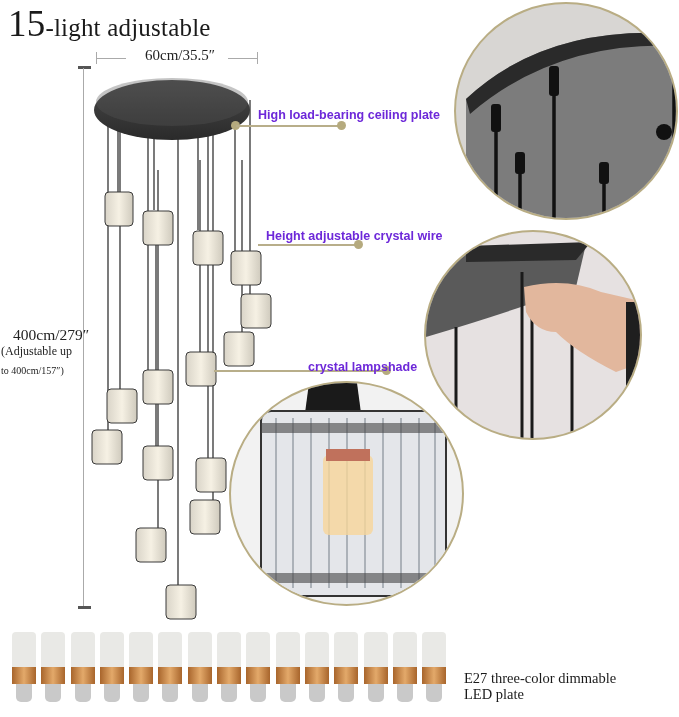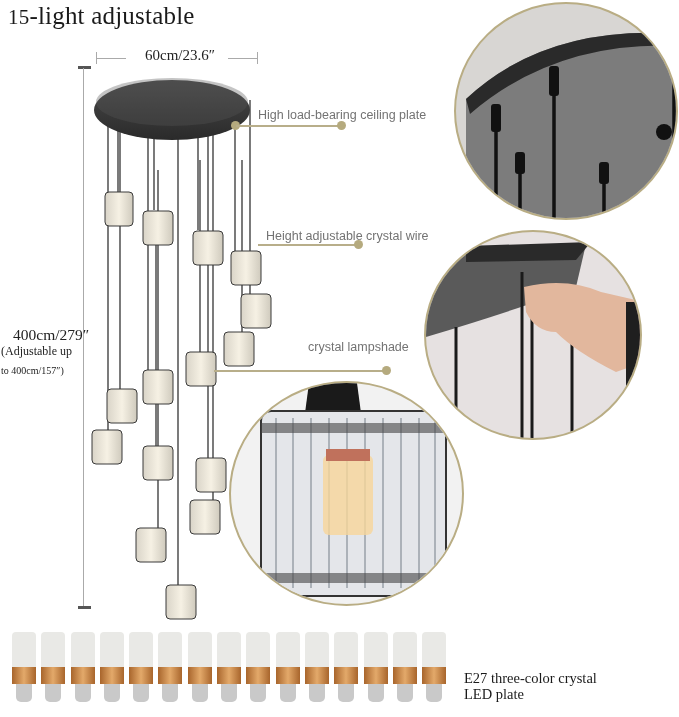--- a/index.html
+++ b/index.html
@@ -1,39 +1,39 @@
 <!DOCTYPE html>
 <html><head>
 <meta charset="utf-8">
 <style>
   * { box-sizing: border-box; margin: 0; padding: 0; }
   body { width: 679px; height: 717px; background: #ffffff; position: relative; overflow: hidden; font-family: "Liberation Serif", serif; color: #222; }
   .abs { position: absolute; }
   .title { left: 8px; top: 2px; font-size: 25px; font-family: "Liberation Serif", "DejaVu Serif", serif; color: #1a1a1a; letter-spacing: 0.2px; }
-  .title .num { font-size: 21px; }
+  .title .num { font-size: 37px; }
   .dim-text { font-family: "Liberation Serif", serif; color: #222; }
-  .callout { font-family: "Liberation Sans", "DejaVu Sans", sans-serif; font-size: 12.5px; color: #737373; white-space: nowrap; }
+  .callout { font-family: "Liberation Sans", "DejaVu Sans", sans-serif; font-size: 12.5px; color: #6d28d9; white-space: nowrap; font-weight: bold; }
   .leader { background: #b8ae8a; height: 1.5px; }
   .dot { width: 9px; height: 9px; border-radius: 50%; background: #b5aa7e; }
   .circle { border-radius: 50%; border: 2px solid #b9ad84; overflow: hidden; }
   .bulb-label { font-family: "Liberation Serif", serif; font-size: 14.5px; line-height: 16px; color: #1a1a1a; }
 </style>
 </head>
 <body>
 
 <div class="abs title">
   <span class="num">15</span><span>-light adjustable</span>
 </div>
 
 <div class="abs" style="left:96px; top:49px; width:162px; height:16px;">
   <div class="abs" style="left:0; top:3px; width:1px; height:12px; background:#aaa;"></div>
   <div class="abs" style="left:161px; top:3px; width:1px; height:12px; background:#aaa;"></div>
   <div class="abs" style="left:0; top:9px; width:30px; height:1px; background:#aaa;"></div>
   <div class="abs" style="left:132px; top:9px; width:30px; height:1px; background:#aaa;"></div>
-  <div class="abs dim-text" style="left:34px; top:-2px; font-size:15px; width:100px; text-align:center;">60cm/23.6″</div>
+  <div class="abs dim-text" style="left:34px; top:-2px; font-size:15px; width:100px; text-align:center;">60cm/35.5″</div>
 </div>
 
 <div class="abs" style="left:78px; top:66px; width:8px; height:545px;">
   <div class="abs" style="left:0; top:0; width:13px; height:3px; background:#555;"></div>
   <div class="abs" style="left:5px; top:2px; width:1px; height:540px; background:#aaa;"></div>
   <div class="abs" style="left:0; top:540px; width:13px; height:3px; background:#555;"></div>
 </div>
 <div class="abs dim-text" style="left:13px; top:326px; font-size:15.5px;">400cm/279″</div>
 <div class="abs dim-text" style="left:1px; top:344px; font-size:12px;">(Adjustable up</div>
 <div class="abs dim-text" style="left:1px; top:365px; font-size:10px;">to 400cm/157″)</div>
@@ -95,21 +95,21 @@
 <div class="abs leader" style="left:236px; top:125px; width:104px;"></div>
 <div class="abs dot" style="left:337px; top:121px;"></div>
 <div class="abs callout" style="left:258px; top:108px;">High load-bearing ceiling plate</div>
 
 <div class="abs leader" style="left:258px; top:244px; width:100px;"></div>
 <div class="abs dot" style="left:354px; top:240px;"></div>
 <div class="abs callout" style="left:266px; top:229px;">Height adjustable crystal wire</div>
 
 <div class="abs leader" style="left:214px; top:370px; width:174px;"></div>
 <div class="abs dot" style="left:382px; top:366px;"></div>
-<div class="abs callout" style="left:308px; top:340px;">crystal lampshade</div>
+<div class="abs callout" style="left:308px; top:360px;">crystal lampshade</div>
 
 <div class="abs circle" style="left:454px; top:2px; width:224px; height:218px; background:#d8d6d3;">
   <svg width="224" height="218" viewBox="0 0 224 218">
     <path d="M10 95 Q90 20 224 30 L224 218 L10 218 Z" fill="#7c7c7c"></path>
     <path d="M10 95 Q90 20 224 30 L224 42 Q100 36 14 110 Z" fill="#2a2a2a"></path>
     <g stroke="#111" stroke-width="3.5">
       <line x1="40" y1="110" x2="40" y2="218"></line>
       <line x1="64" y1="150" x2="64" y2="218"></line>
       <line x1="98" y1="70" x2="98" y2="218"></line>
       <line x1="148" y1="160" x2="148" y2="218"></line>
@@ -236,15 +236,15 @@
       <div style="position:absolute;left:4px;top:52px;width:16px;height:18px;background:#c9c9c9;border-radius:0 0 5px 5px;"></div>
     </div>
   <div class="bulb" style="width:24px;height:72px;position:relative;">
       <div style="position:absolute;left:0;top:0;width:24px;height:35px;background:#e9e9e6;border-radius:4px 4px 0 0;"></div>
       <div style="position:absolute;left:0;top:35px;width:24px;height:17px;background:linear-gradient(90deg,#a8652c,#e3a96a,#a8652c);"></div>
       <div style="position:absolute;left:4px;top:52px;width:16px;height:18px;background:#c9c9c9;border-radius:0 0 5px 5px;"></div>
     </div>
 </div>
 
 <div class="abs bulb-label" style="left:464px; top:670px;">
-  <div>E27 three-color crystal</div>
+  <div>E27 three-color dimmable</div>
   <div>LED plate</div>
 </div>
 
 </body></html>

